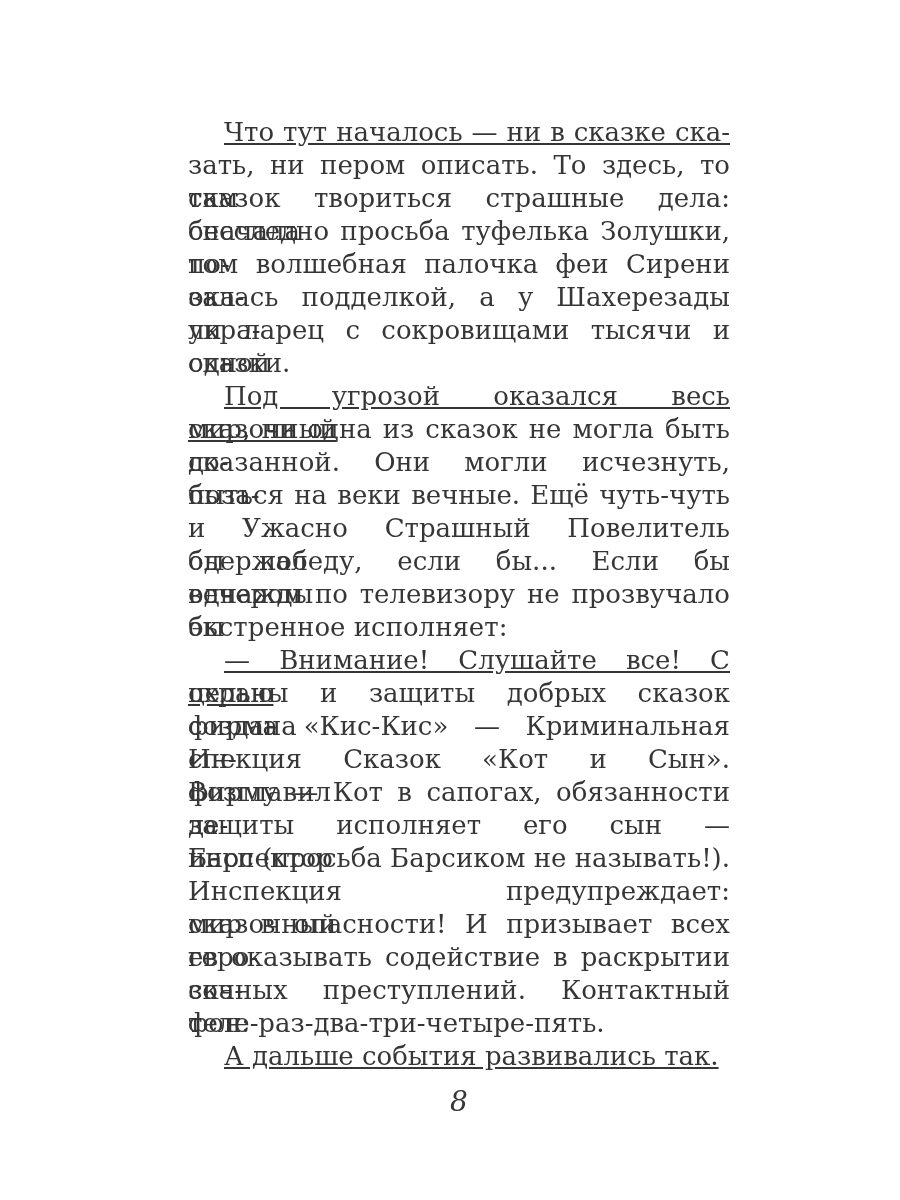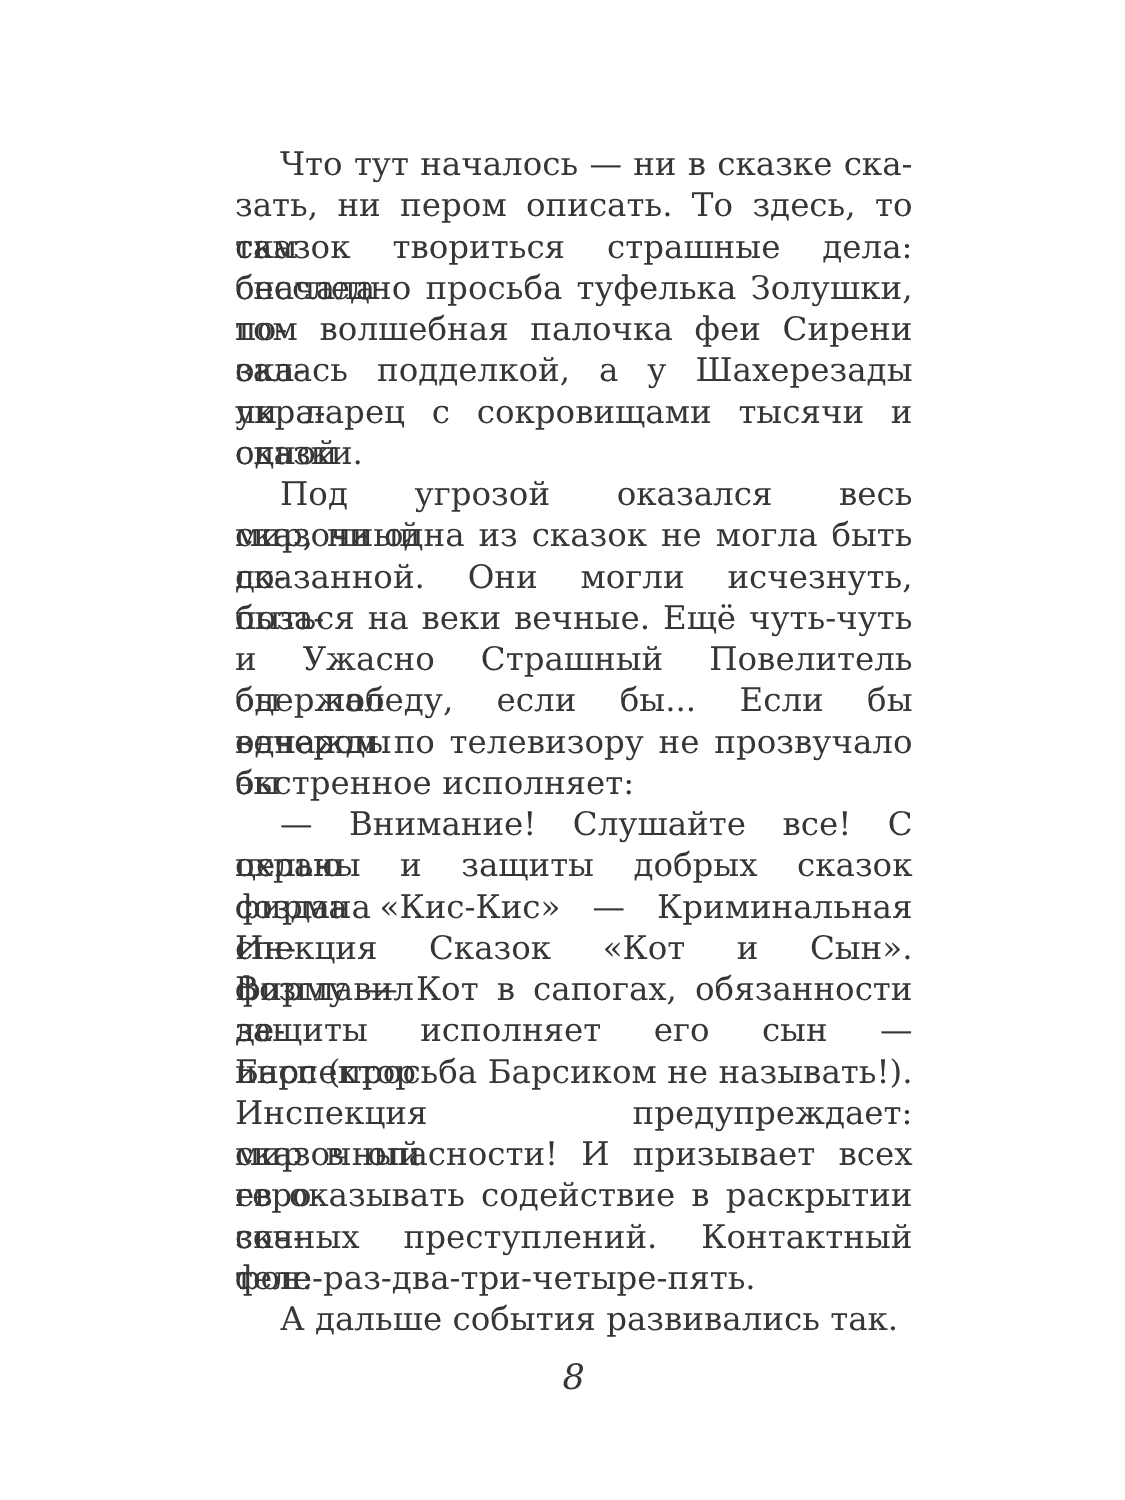--- a/index.html
+++ b/index.html
@@ -28,20 +28,21 @@
     font-size: 26px;
     line-height: 33px;
   }
   .line {
     height: 33px;
     text-align: justify;
     text-align-last: justify;
   }
   .line.first {
     text-indent: 36px;
+    text-decoration: underline;
   }
   .line.last {
     text-align-last: left;
   }
   .page-number {
     position: absolute;
     left: 188px;
     top: 1085px;
     width: 542px;
     text-align: center;

